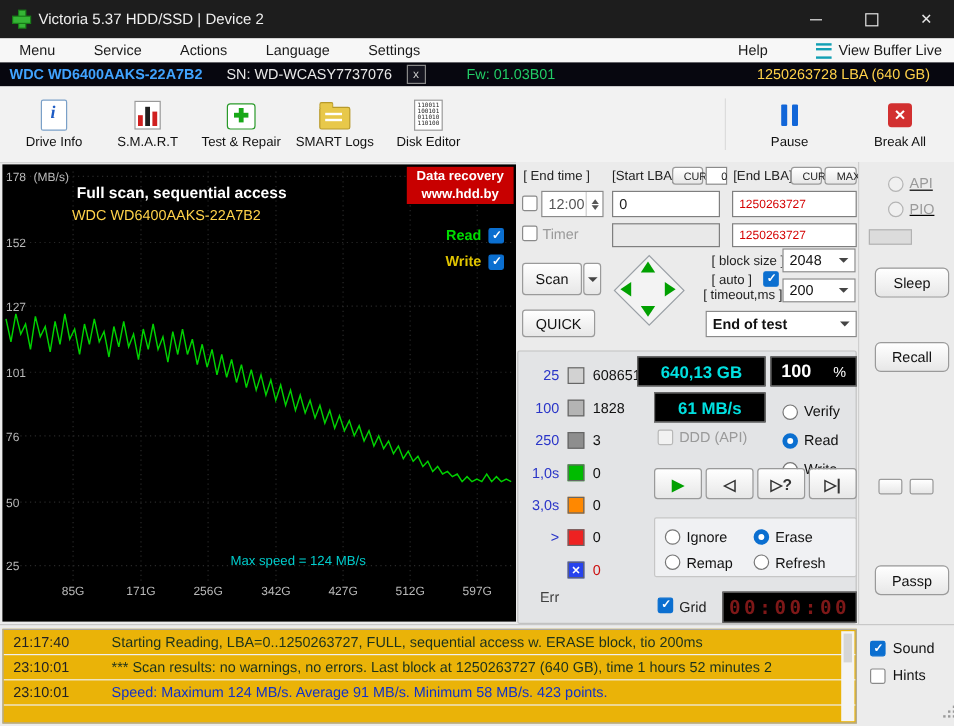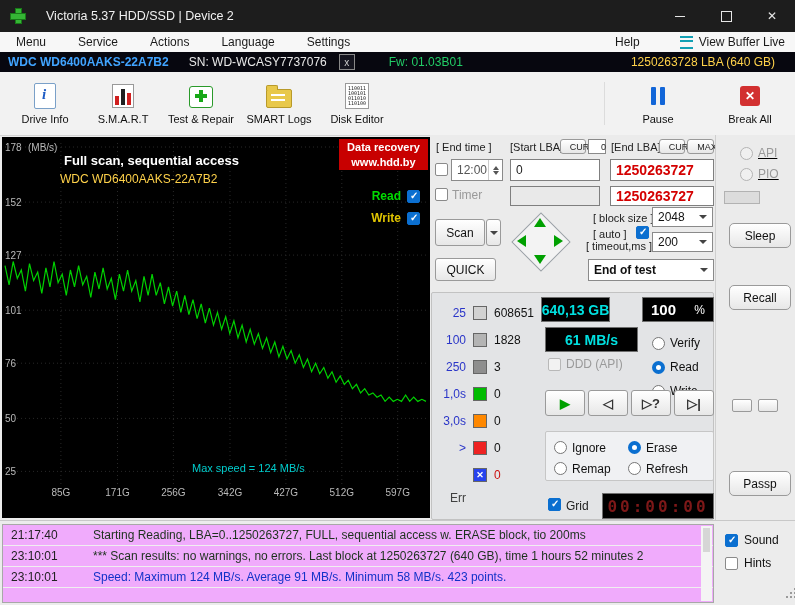--- a/index.html
+++ b/index.html
@@ -2,21 +2,21 @@
 <html><head>
 <meta charset="utf-8">
 <style>
   html,body{margin:0;padding:0;background:#d8d8d8;}
   .root{position:relative;width:795px;height:605px;background:#ececec;font-family:"Liberation Sans",sans-serif;font-size:12px;overflow:hidden;outline:1px solid #6b7a90;}
   
   .titlebar{position:absolute;left:0;top:0;width:795px;height:32px;background:#1d1d1d;display:flex;align-items:center;color:#f0f0f0;}
   .app-icon{position:relative;width:16px;height:16px;margin-left:10px;flex:none;}
   .app-icon .plus-v{position:absolute;left:6px;top:1px;width:5px;height:14px;background:#35b535;box-shadow:0 0 0 1px #187a18;}
   .app-icon .plus-h{position:absolute;left:1px;top:6px;width:14px;height:5px;background:#35b535;box-shadow:0 0 0 1px #187a18;}
-  .title-text{margin-left:20px;font-size:12.5px;}
+  .title-text{margin-left:6px;font-size:12.5px;}
   .win-btns{margin-left:auto;display:flex;height:32px;}
   .win-btn{width:46px;height:32px;display:flex;align-items:center;justify-content:center;color:#e6e6e6;}
   .glyph-min{width:10px;height:1px;background:#e6e6e6;display:block;}
   .glyph-max{width:9px;height:9px;border:1px solid #e6e6e6;display:block;}
   .glyph-close::before{content:"\2715";font-size:12px;}
   
   .menubar{position:absolute;left:0;top:32px;width:795px;height:20px;background:#f7f7f7;display:flex;align-items:center;color:#1a1a1a;}
   .menu-left{display:flex;align-items:center;height:20px;}
   .menu-item{padding:0 16px;cursor:default;white-space:nowrap;}
   .menu-help{margin-left:auto;padding:0 12px;}
@@ -75,21 +75,21 @@
   .radio{width:13px;height:13px;border:1px solid #767676;border-radius:50%;background:#fff;display:inline-block;box-sizing:border-box;flex:none;}
   .radio.selected{border:4px solid #0b6fd0;}
   .radio.disabled{border-color:#b4b4b4;background:#f0f0f0;}
   .btn3d{background:linear-gradient(#ffffff,#e7e7e7);border:1px solid #9a9a9a;border-radius:3px;display:flex;align-items:center;justify-content:center;font-size:12px;color:#111;box-sizing:border-box;cursor:default;}
   .btn3d.rounded{border-radius:5px;}
   .btn3d.mini{border-radius:2px;}
   .combo{position:absolute;background:#fff;border:1px solid #8a8a8a;display:flex;align-items:center;padding-left:5px;font-size:12px;color:#111;box-sizing:border-box;}
   .combo::after{content:"";position:absolute;right:5px;top:50%;margin-top:-2px;border:4px solid transparent;border-top-color:#444;}
   .combo.bold span{font-weight:bold;}
   .field{position:absolute;background:#fff;border:1px solid #7f7f7f;display:flex;align-items:center;padding-left:5px;font-size:12px;color:#222;box-sizing:border-box;}
-  .field.red span{color:#d40000;font-weight:bold;font-size:14px;}
+  .field.red span{color:#d40000;font-weight:normal;font-size:10px;}
   .field.disabled{background:#e9e9e9;}
   .pl{position:absolute;font-size:11px;color:#222;white-space:nowrap;}
   .pl.gray{color:#9a9a9a;font-size:12px;}
   .chip{position:absolute;height:15px;font-size:9px;display:flex;align-items:center;justify-content:center;color:#222;box-sizing:border-box;padding-left:13px;}
   .chip.sunken{background:#fff;border:1px solid #8a8a8a;}
   
   .ctrl{position:absolute;left:430px;top:135px;width:285px;height:385px;background:#ebebeb;}
   .spin{position:absolute;left:21px;top:24px;width:52px;height:22px;background:#fff;border:1px solid #8a8a8a;display:flex;box-sizing:border-box;}
   .spin-val{flex:1;padding:3px 0 0 5px;font-size:12px;color:#555;}
   .spin-btns{width:13px;border-left:1px solid #ccc;display:flex;flex-direction:column;align-items:center;justify-content:space-around;}
@@ -124,21 +124,21 @@
   .t-glyph{font-size:13px;font-weight:bold;}
   .grp{position:absolute;left:115px;top:296px;width:169px;height:50px;background:#f0f1f3;border:1px solid #c6c6c6;border-radius:2px;box-sizing:border-box;padding:5px 0 0 8px;}
   .as-row{display:flex;height:21px;}
   .as-row .radio-row{width:74px;height:21px;}
   
   .side{position:absolute;left:715px;top:135px;width:80px;height:385px;background:#ebebeb;border-left:1px solid #cfcfcf;box-sizing:border-box;}
   .side .radio-row{position:absolute;text-decoration:underline;}
   .side-block{position:absolute;left:8px;top:56px;width:36px;height:13px;background:#dcdcdc;border:1px solid #b2b2b2;box-sizing:border-box;}
   
   .logarea{position:absolute;left:0;top:520px;width:795px;height:85px;background:#ececec;border-top:1px solid #c8c8c8;box-sizing:border-box;}
-  .logbox{position:absolute;left:2px;top:3px;width:712px;height:79px;background:#f0abfc;border:1px solid #a8a8a8;box-sizing:border-box;overflow:hidden;}
+  .logbox{position:absolute;left:2px;top:3px;width:712px;height:79px;background:#eab308;border:1px solid #a8a8a8;box-sizing:border-box;overflow:hidden;}
   .log-row{display:flex;align-items:center;height:20px;border-bottom:1px solid #efefef;padding-left:8px;white-space:nowrap;overflow:hidden;}
   .log-time{width:82px;color:#222;flex:none;}
   .log-text{overflow:hidden;text-overflow:clip;white-space:nowrap;}
   .logscroll{position:absolute;right:1px;top:1px;width:11px;height:75px;background:#f4f4f4;}
   .logscroll .thumb{position:absolute;left:2px;top:2px;width:7px;height:24px;background:#d6d6d6;display:block;}
   .sndpanel{position:absolute;left:717px;top:3px;width:76px;height:79px;}
   .cbrow{display:flex;align-items:center;gap:6px;margin:9px 0 0 8px;}
   .cbrow .pl{position:static;font-size:12px;color:#111;}
   .grip{position:absolute;right:7px;bottom:7px;width:2px;height:2px;background:#9a9a9a;box-shadow:4px 0 #9a9a9a,8px 0 #9a9a9a,8px -4px #9a9a9a,8px -8px #9a9a9a,4px -4px #9a9a9a;}
 </style>
@@ -387,21 +387,21 @@
           <span class="bin-block" style="background: rgb(238, 34, 34);"></span>
           <span class="bin-count">0</span>
         </div>
         <div class="bin-row">
           <span class="bin-label" style="color: #404040; margin-top: 46px;">Err</span>
           <span class="bin-block bin-err" style="background: rgb(39, 67, 238);"></span>
           <span class="bin-count" style="color: rgb(204, 17, 17);">0</span>
         </div>
       </div>
 
-    <div class="bdisp" style="left:111px;top:162px;width:69px;height:25px">
+    <div class="bdisp" style="left:101px;top:162px;width:107px;height:25px">
       <span class="cyan">640,13 GB</span>
     </div>
     <div class="bdisp pct" style="left:212px;top:162px;width:72px;height:25px">
       <span class="big">100</span>
       <span class="unit">%</span>
     </div>
     <div class="bdisp" style="left:115px;top:192px;width:93px;height:25px">
       <span class="cyan">61 MB/s</span>
     </div>
 

